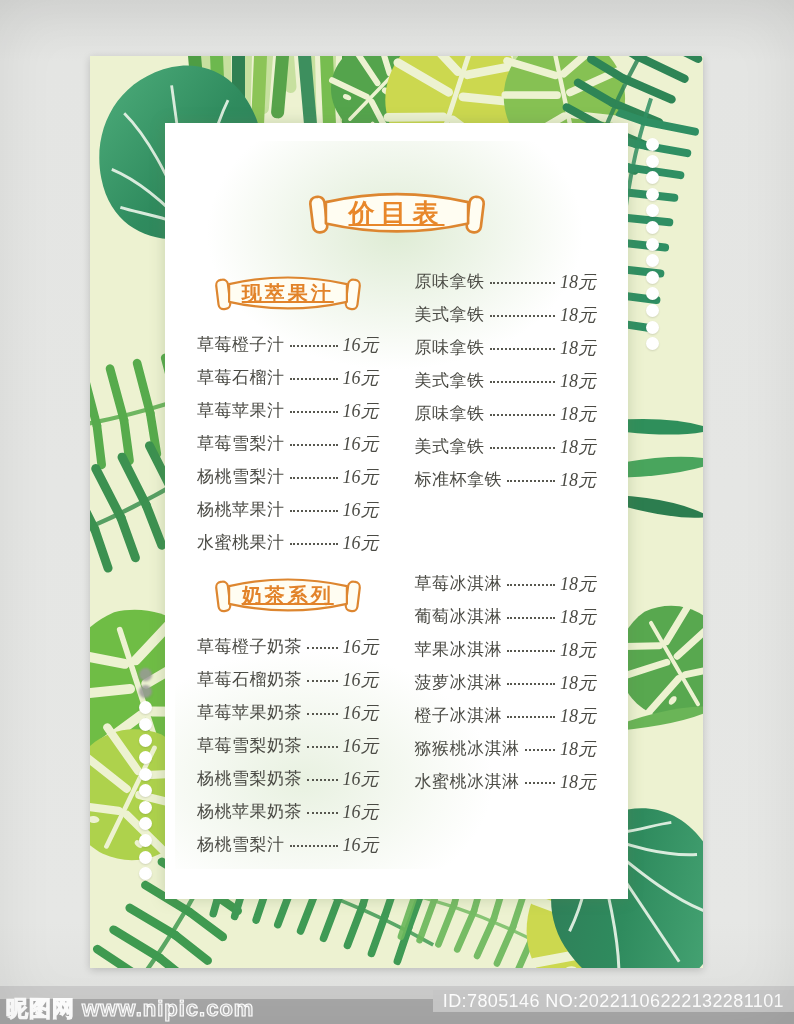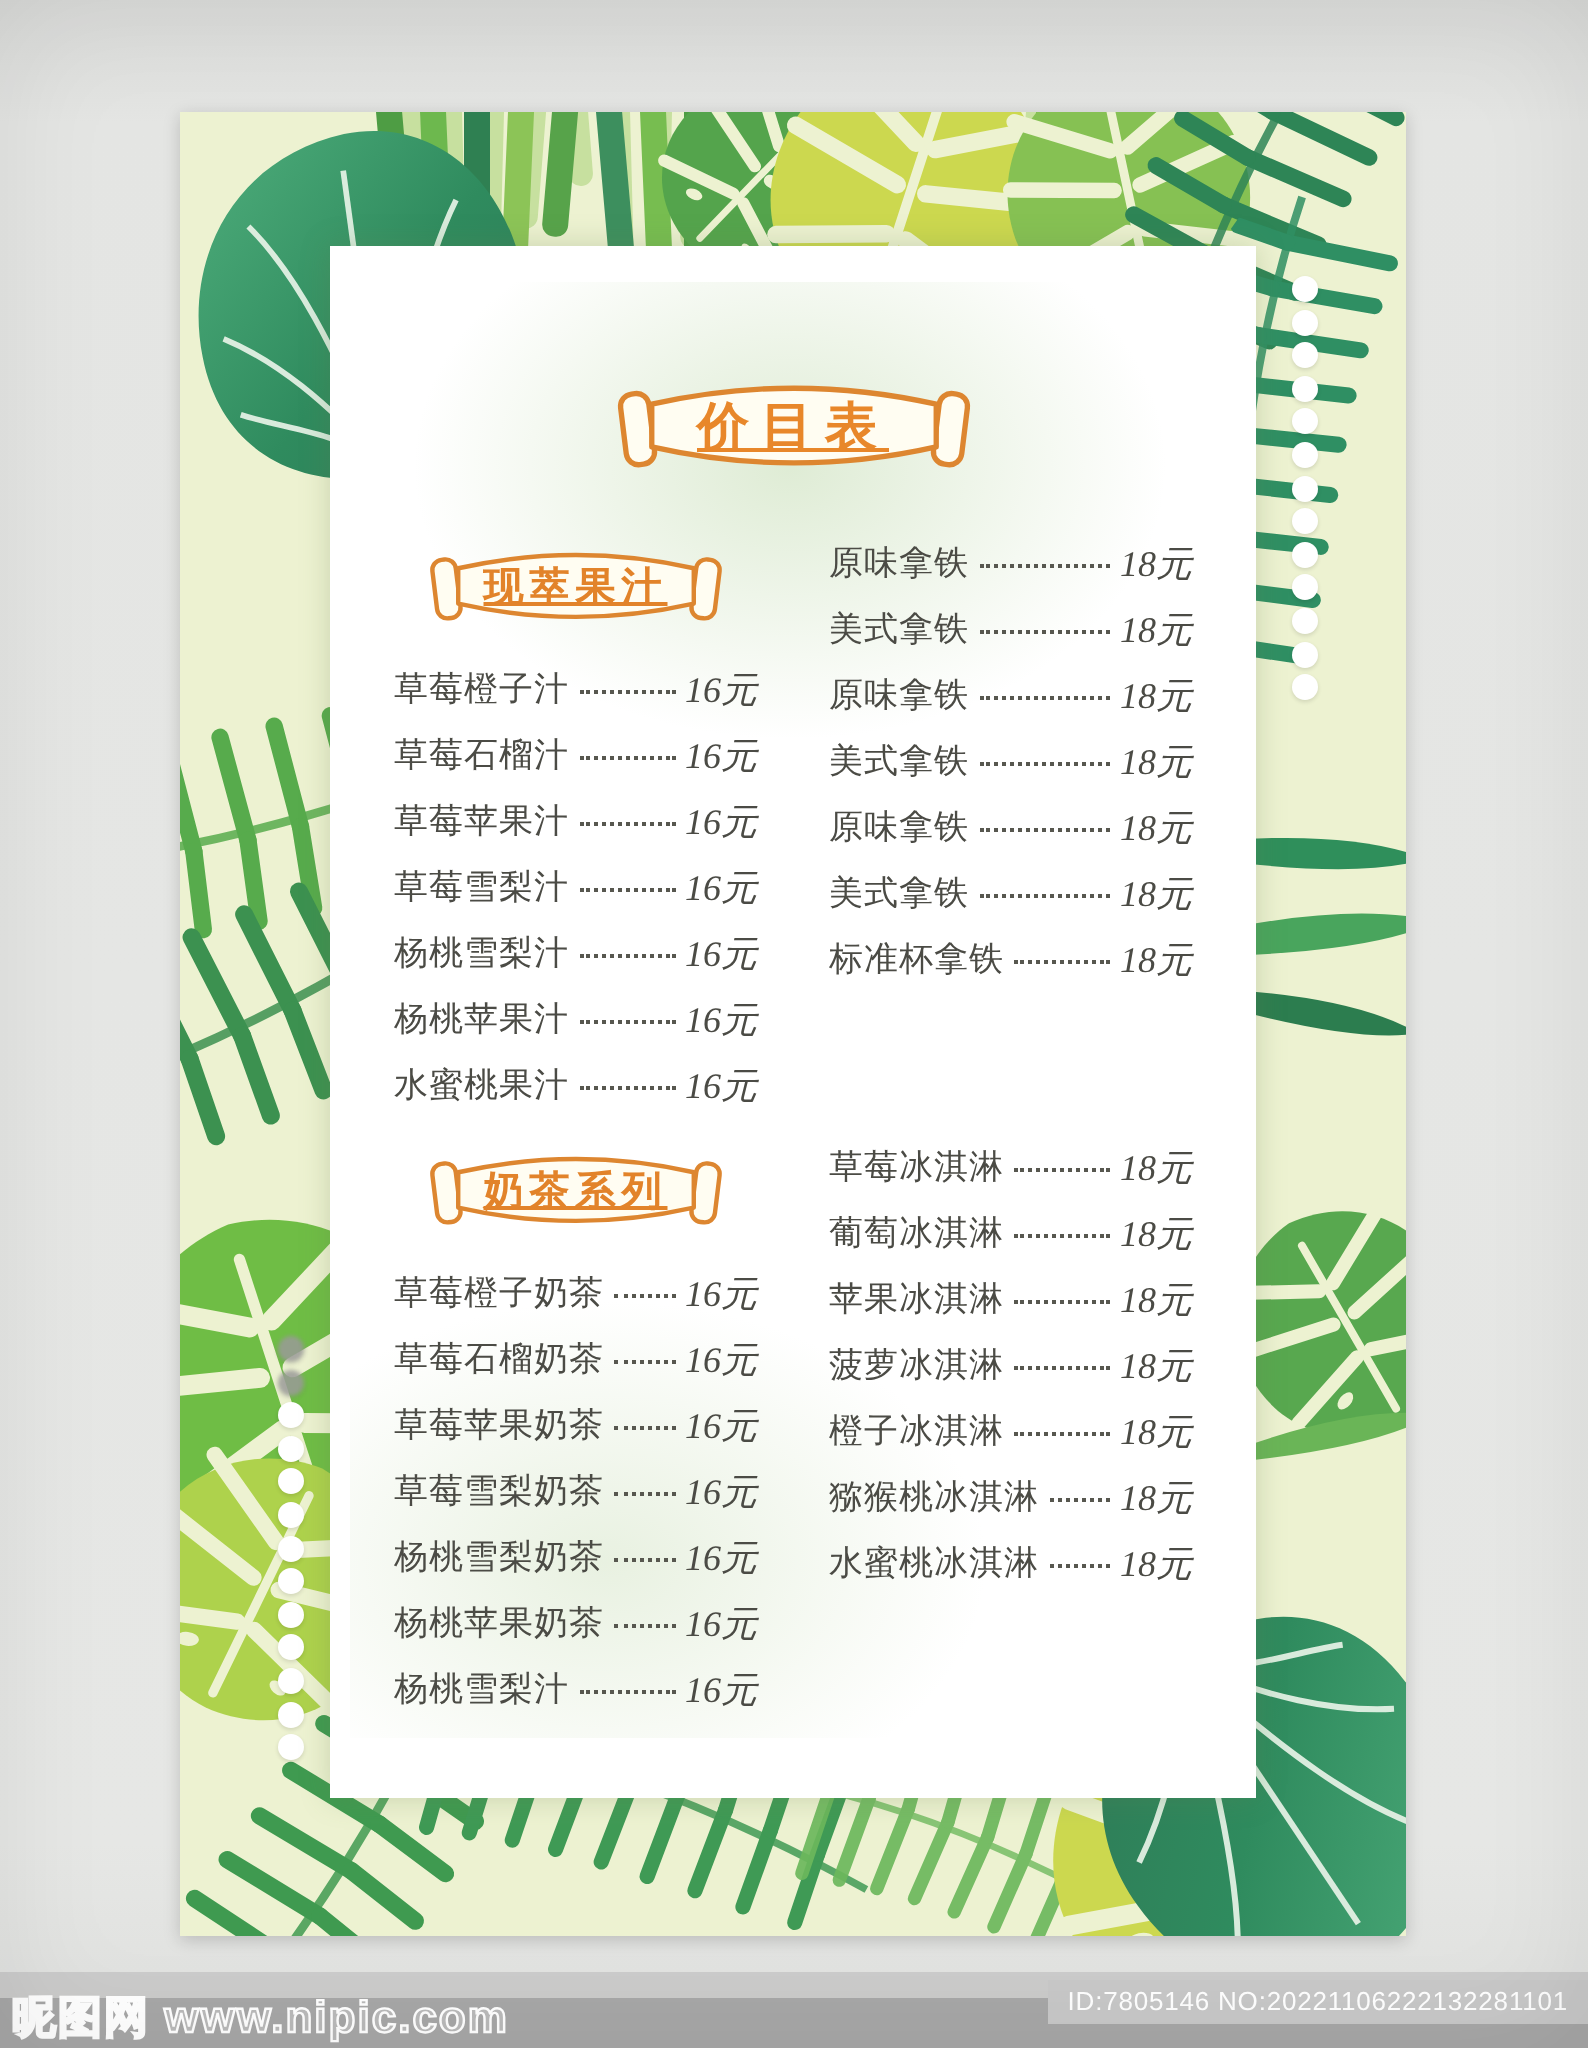--- a/index.html
+++ b/index.html
@@ -48,21 +48,21 @@
   .iname{white-space:nowrap;letter-spacing:.5px;}
   .leader{flex:1;margin:0 5px;border-bottom:2.6px dotted #57574f;height:0;position:relative;top:1px;min-width:14px;}
   .iprice{white-space:nowrap;font-family:"Liberation Serif","DejaVu Serif",serif;font-size:18px;font-style:italic;}
 
   
   .wm-band-light{position:absolute;left:0;right:0;bottom:25px;height:13px;background:rgba(199,199,199,.85);z-index:10;}
   .wm-band-dark{position:absolute;left:0;right:0;bottom:0;height:25px;background:rgba(162,162,162,.92);z-index:10;}
   .wm-logo{position:absolute;left:6px;bottom:0px;z-index:11;font-weight:bold;font-size:22px;letter-spacing:1px;
     color:rgba(255,255,255,.22);-webkit-text-stroke:1.2px #ffffff;white-space:nowrap;}
   .wm-id{position:absolute;right:0;bottom:12px;height:22px;z-index:11;background:#c8c8c8;color:#ffffff;
-    font-size:13px;line-height:22px;padding:0 10px;letter-spacing:.4px;white-space:nowrap;}
+    font-size:18px;line-height:22px;padding:0 10px;letter-spacing:.4px;white-space:nowrap;}
 </style>
 </head>
 <body>
 
 <svg width="0" height="0" style="position:absolute" aria-hidden="true">
   <defs>
     <linearGradient id="gTeal" x1="0" y1="0" x2="1" y2="1">
       <stop offset="0" stop-color="#4fae7c"></stop>
         <stop offset="0.55" stop-color="#2f8b5e"></stop>
         <stop offset="1" stop-color="#2f7a57"></stop>

